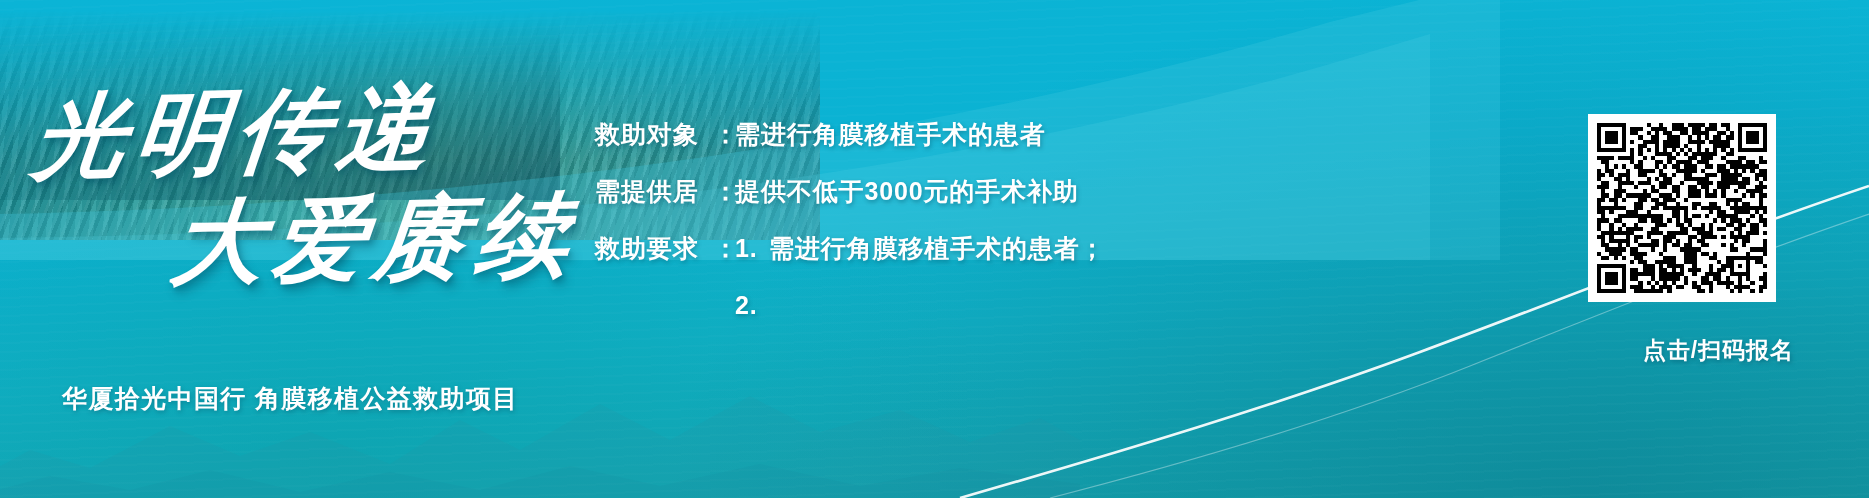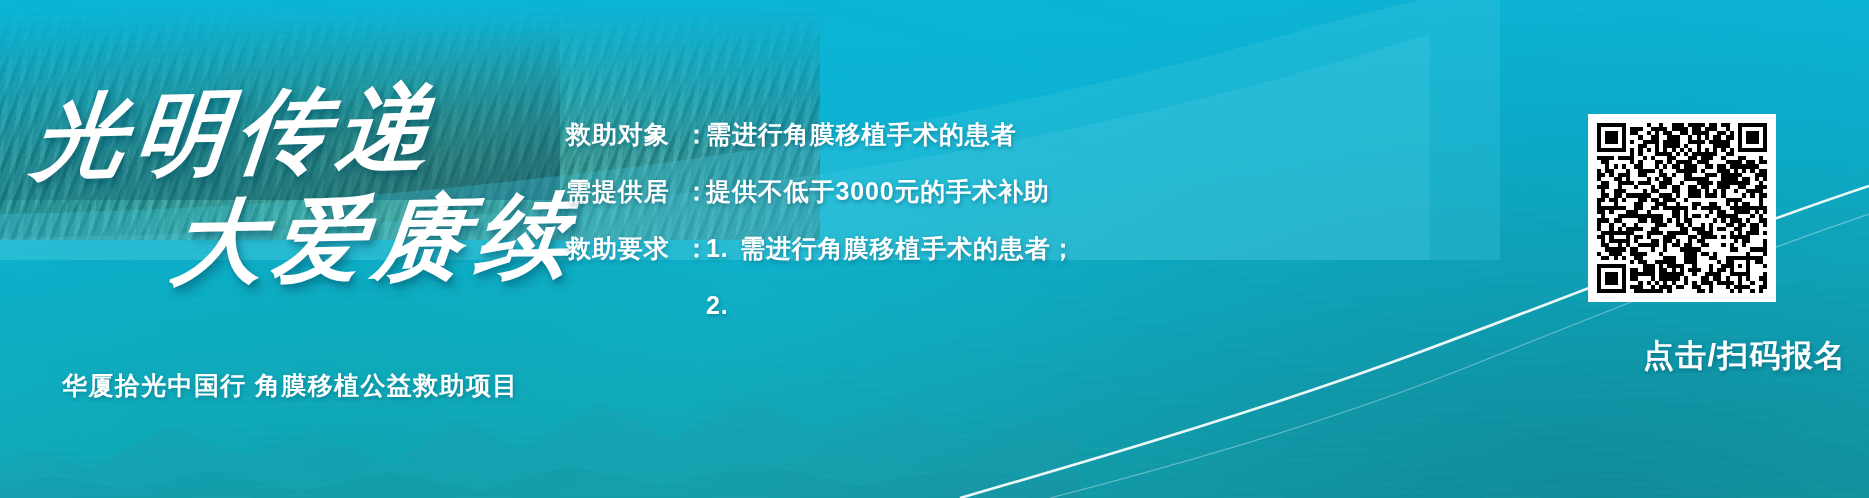--- a/index.html
+++ b/index.html
@@ -102,21 +102,21 @@
     transform-origin:left center;
   }
   .calli-2{
     font-size:92px; line-height:1;
     margin-left:172px; margin-top:14px;
     transform:skewX(-7deg) rotate(-1.2deg);
     transform-origin:left center;
   }
 
   .subtitle{
-    position:absolute; left:62px; top:369px;
+    position:absolute; left:62px; top:382px;
     color:#ffffff;
     font-size:25px;
     font-weight:700;
     letter-spacing:.055em;
     white-space:nowrap;
     text-shadow:1px 2px 4px rgba(3,78,100,.40);
   }
 
   
   .copy{
@@ -126,21 +126,21 @@
     display:flex;
     align-items:baseline;
     height:57px;
     color:#ffffff;
     font-size:25px;
     font-weight:700;
     letter-spacing:.035em;
     white-space:nowrap;
     text-shadow:1px 2px 4px rgba(3,78,100,.45);
   }
-  .copy-label{ width:118px; flex:0 0 118px; }
+  .copy-label{ width:118px; flex:0 0 118px;margin-left:29px; }
   .copy-colon{ width:22px; flex:0 0 22px; }
   .copy-num{ width:34px; flex:0 0 34px; }
   .copy-text{ flex:0 0 auto; }
   .copy-row.indent .copy-label,
   .copy-row.indent .copy-colon{ visibility:hidden; }
   .copy-row.indent2 .copy-label,
   .copy-row.indent2 .copy-colon,
   .copy-row.indent2 .copy-num{ visibility:hidden; }
 
   
@@ -152,21 +152,21 @@
     width:188px; height:188px;
     background:#ffffff;
     padding:9px;
     display:block;
   }
   .qr-frame svg{ width:100%; height:100%; display:block; shape-rendering:crispEdges; }
 
   .qr-cta{
     position:absolute; left:1643px; top:335px;
     color:#ffffff;
-    font-size:31px;
+    font-size:23px;
     font-weight:700;
     letter-spacing:.04em;
     white-space:nowrap;
     text-shadow:1px 2px 4px rgba(3,78,100,.50);
   }
 </style>
 </head>
 <body>
 
 <div class="banner">

